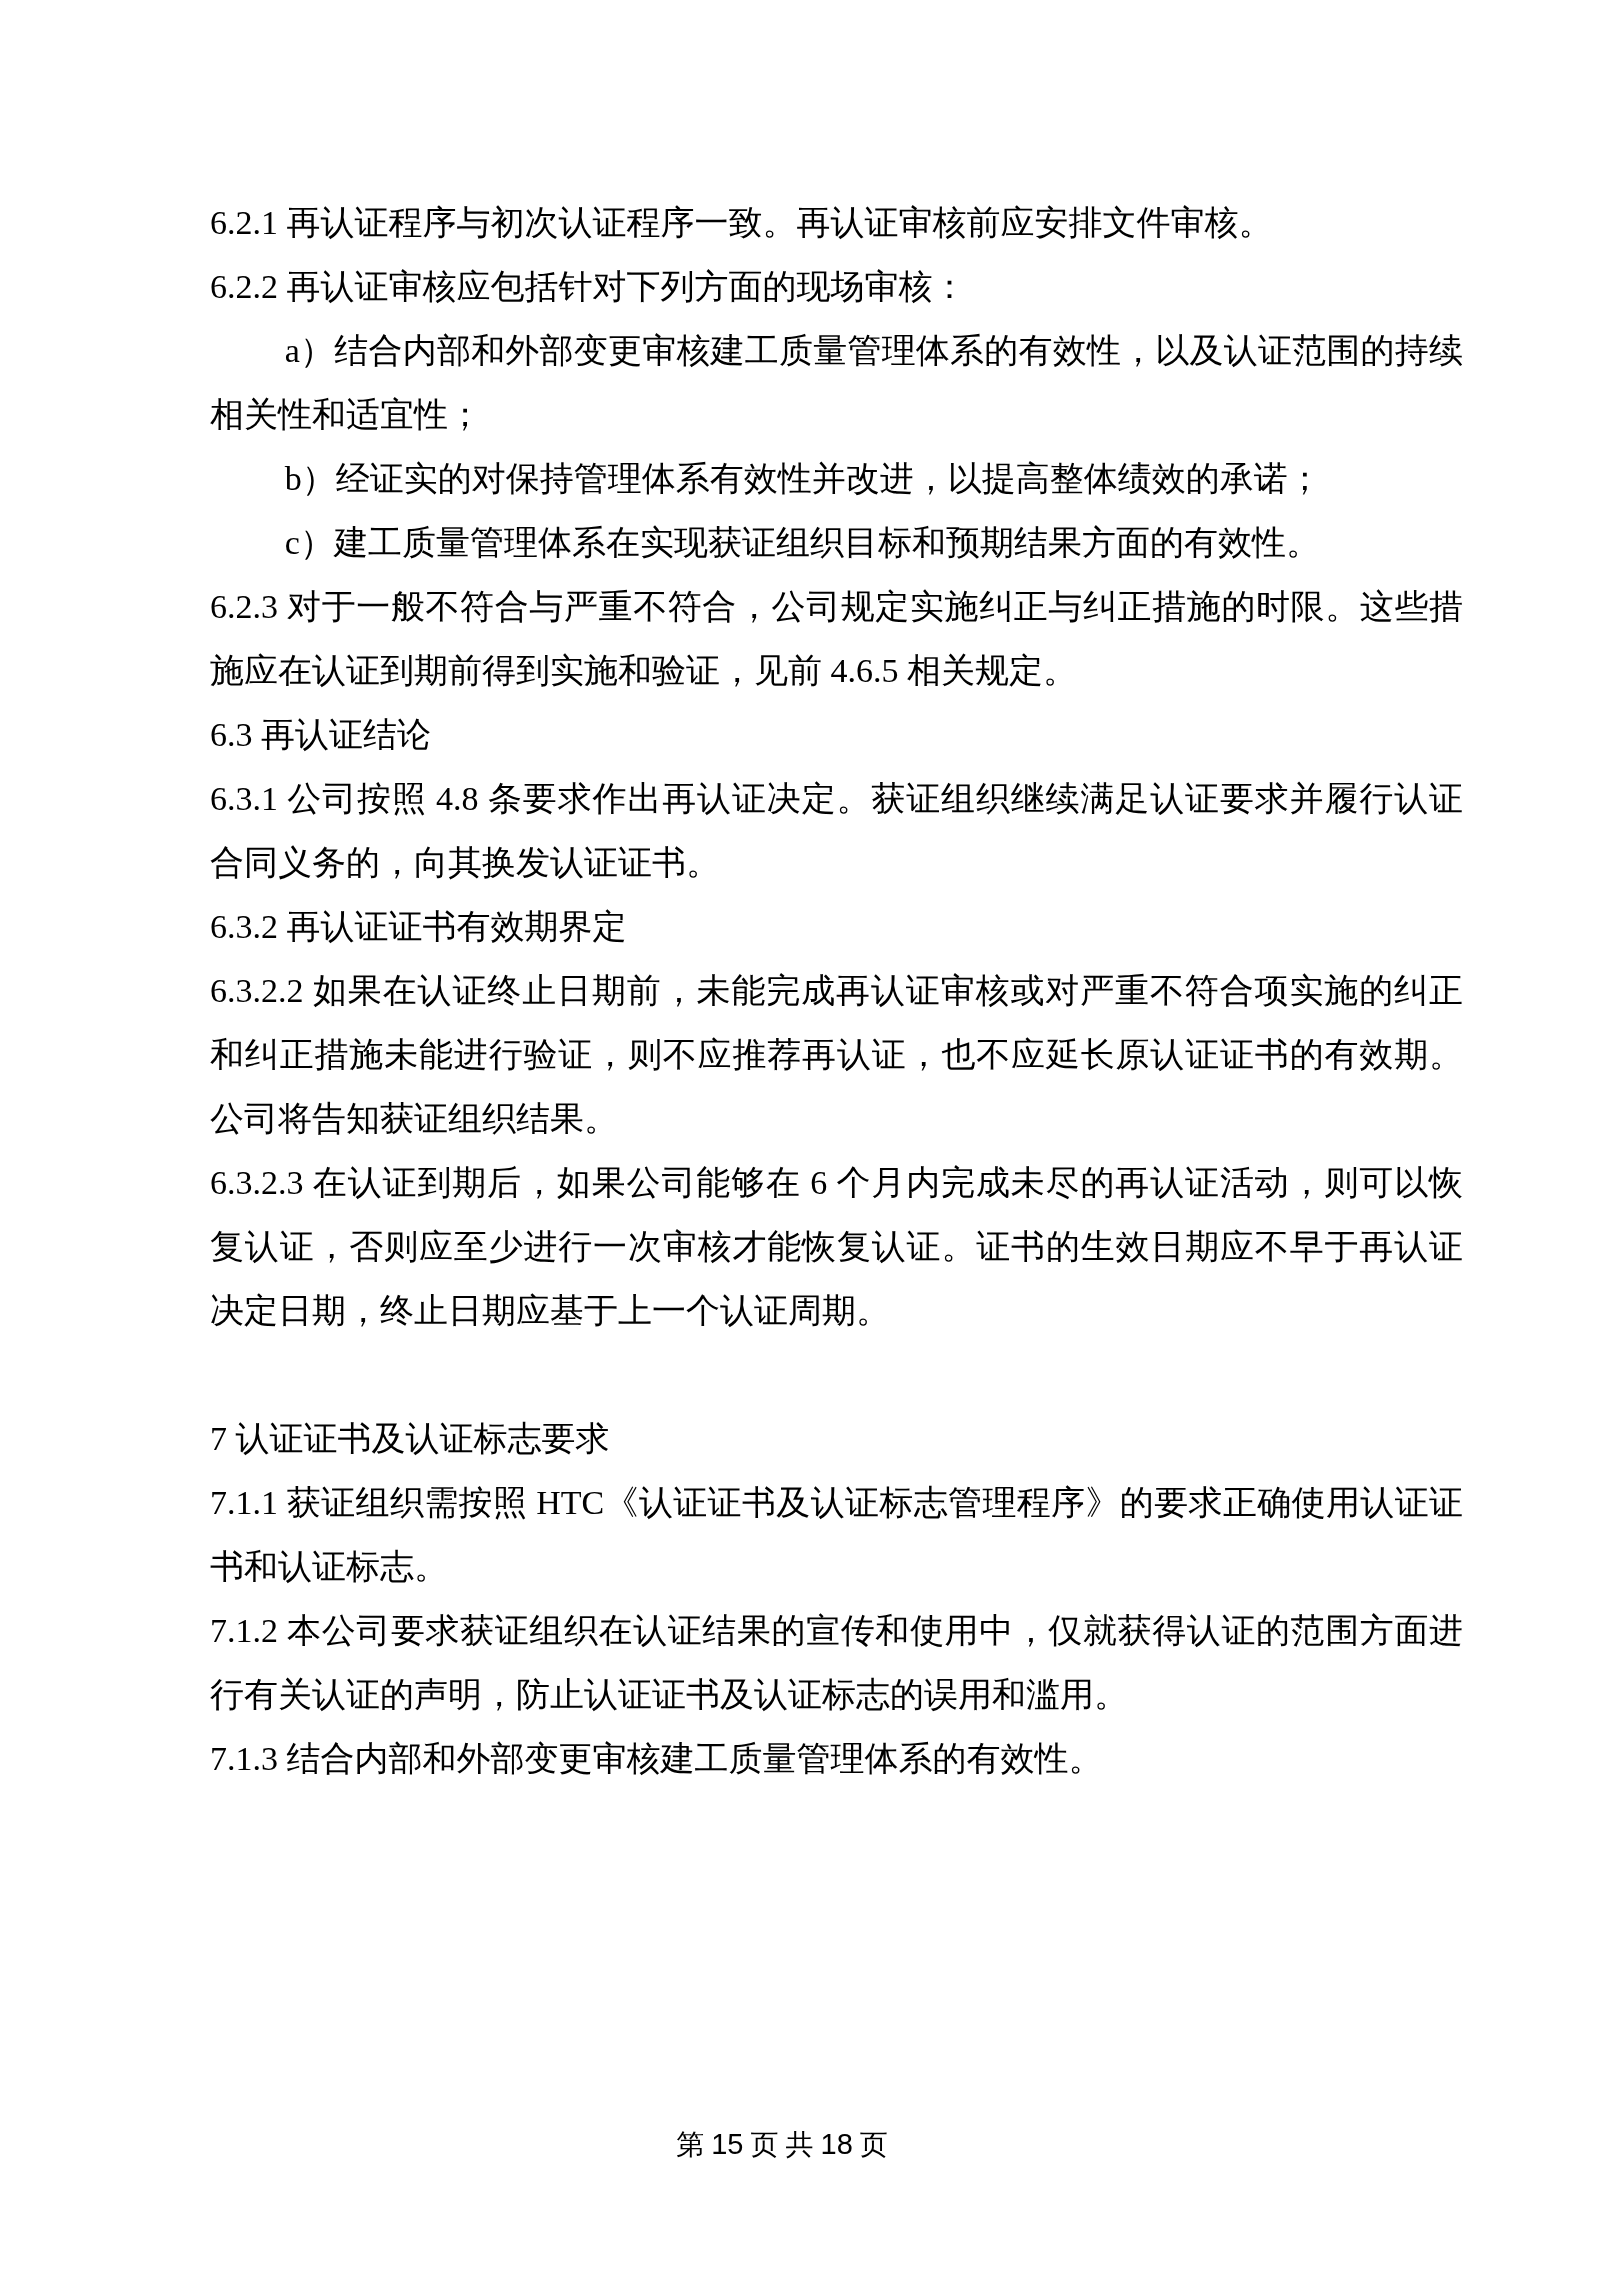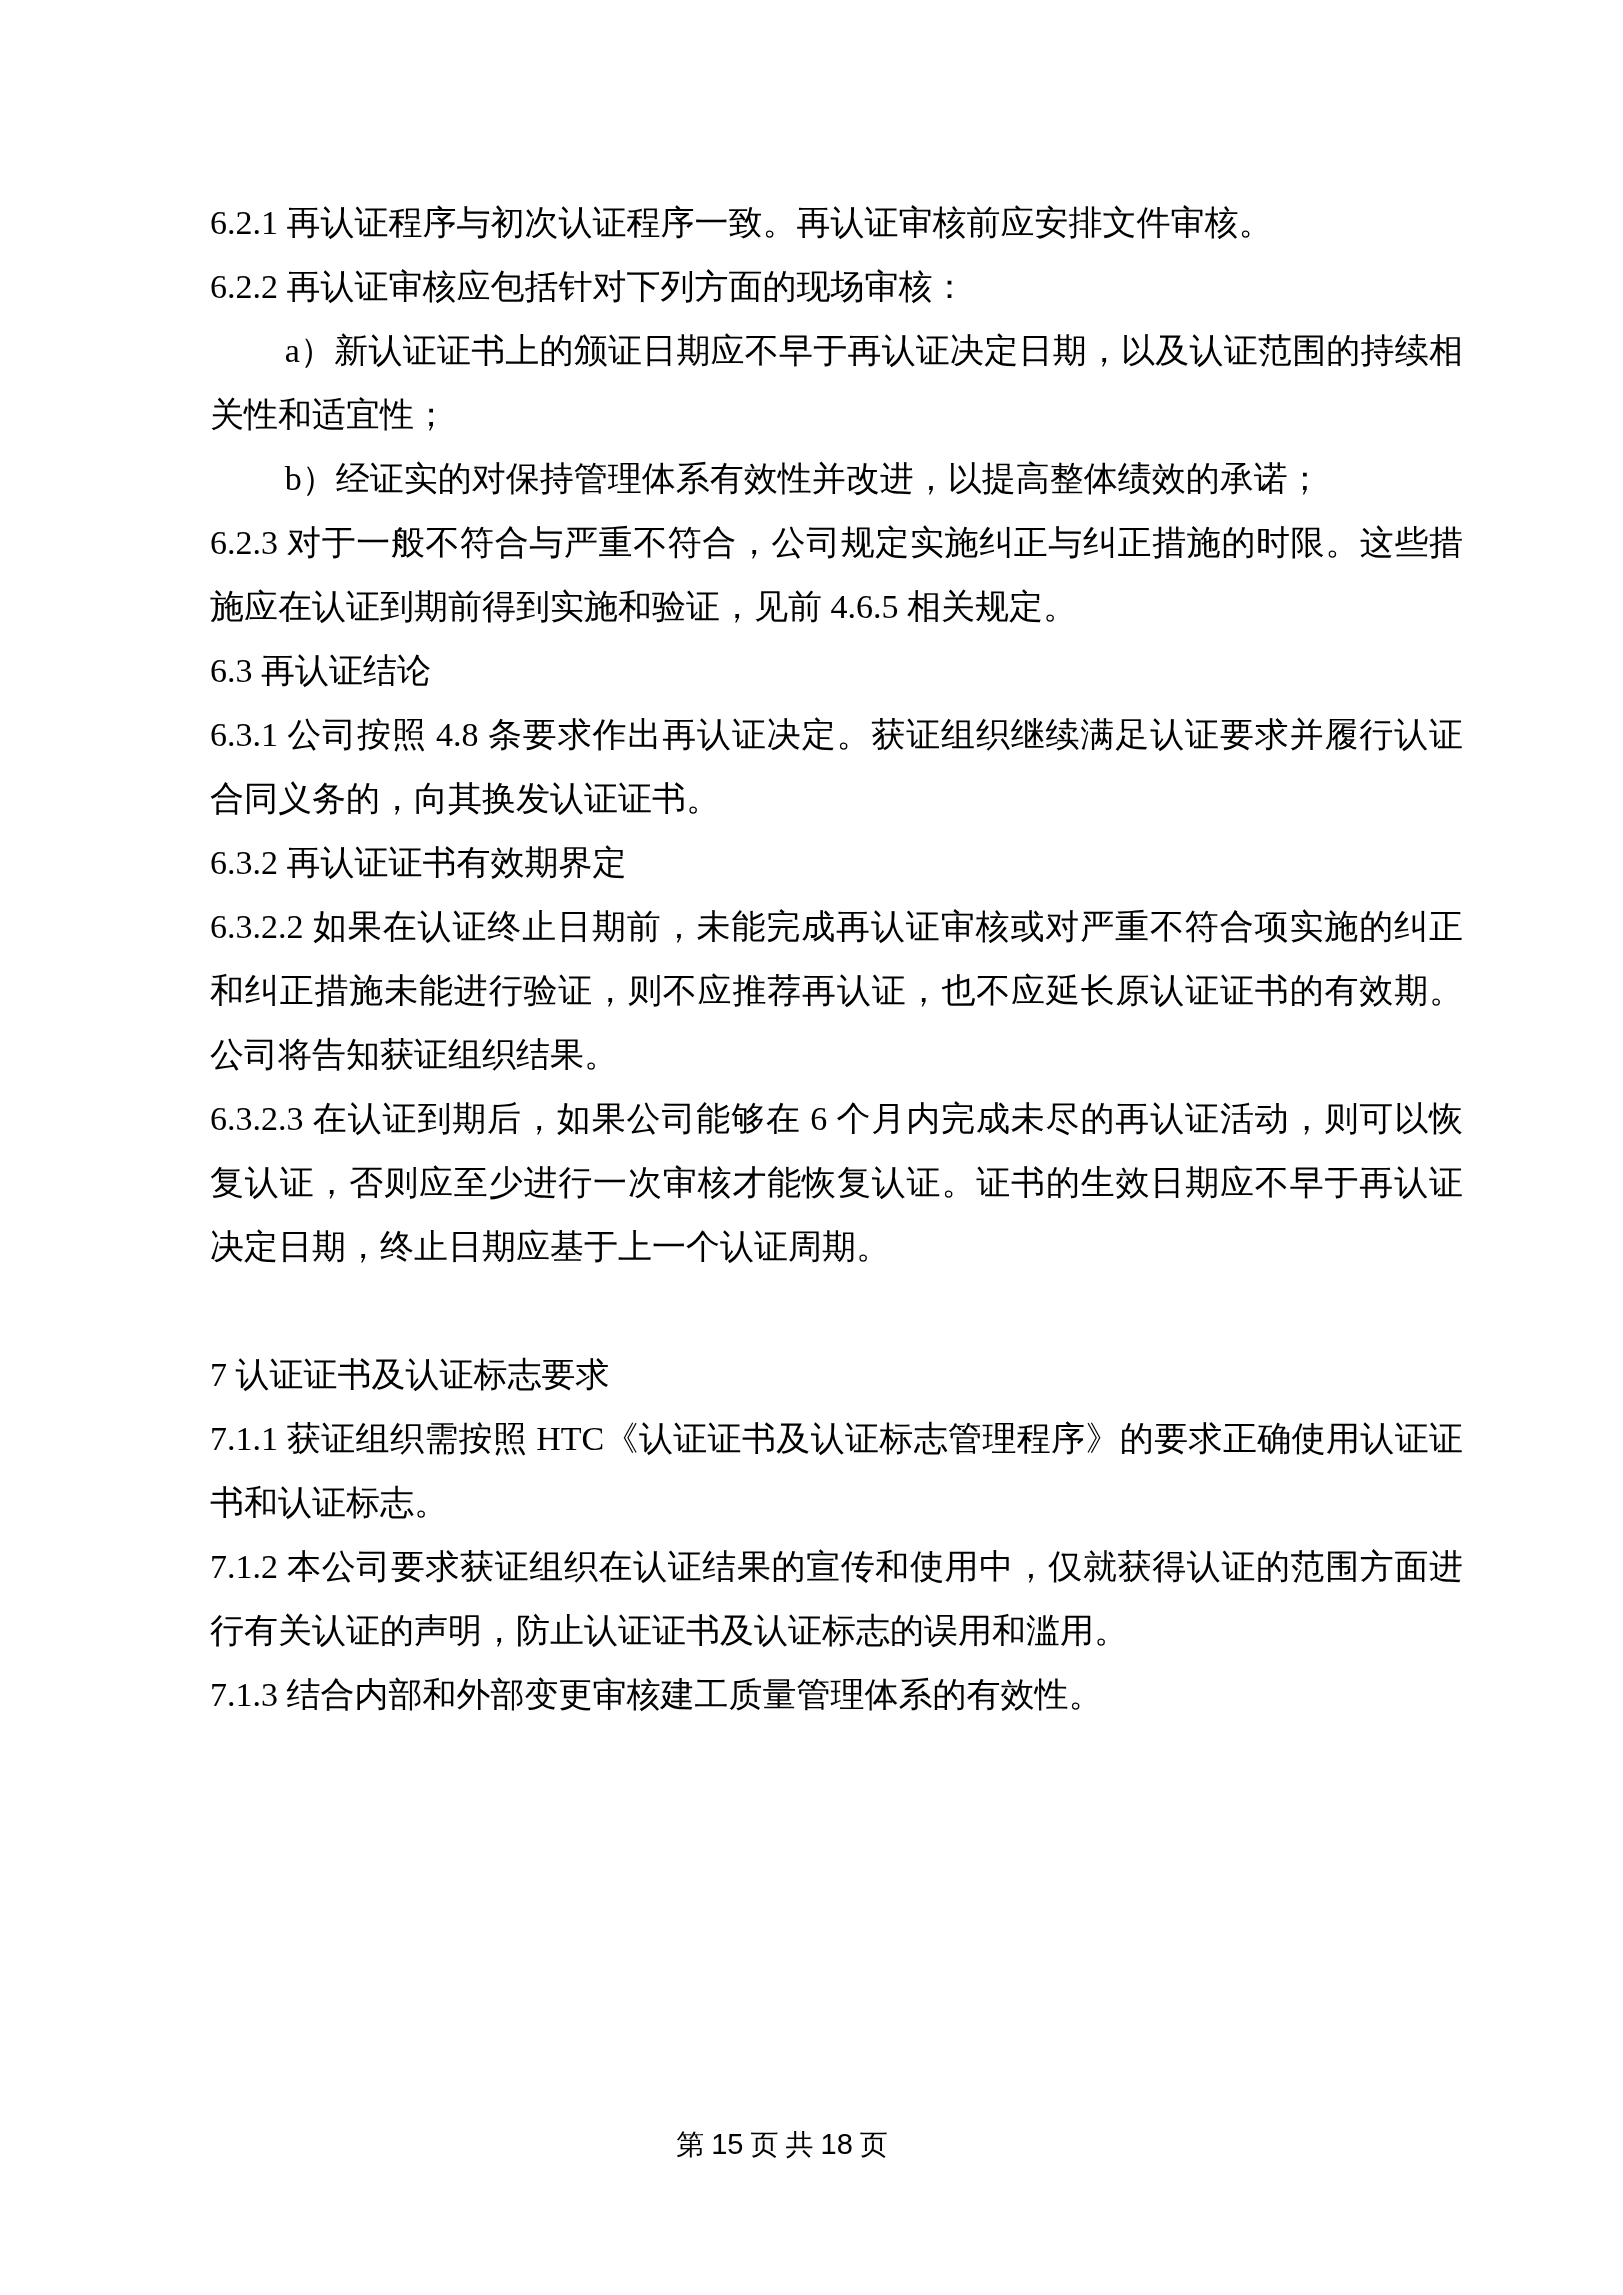--- a/index.html
+++ b/index.html
@@ -60,22 +60,23 @@
   }
 </style>
 </head>
 <body>
 
 <div class="page">
 
   <div class="content" id="doc-body">
       <p class="para">6.2.1 再认证程序与初次认证程序一致。再认证审核前应安排文件审核。</p>
       <p class="para">6.2.2 再认证审核应包括针对下列方面的现场审核：</p>
-      <p class="para para-list">a）新认证证书上的颁证日期应不早于再认证决定日期，以及认证范围的持续相关性和适宜性；</p>
+      <p class="para para-list">a）结合内部和外部变更审核建工质量管理体系的有效性，以及认证范围的持续相关性和适宜性；</p>
       <p class="para para-list">b）经证实的对保持管理体系有效性并改进，以提高整体绩效的承诺；</p>
+      <p class="para para-list">c）建工质量管理体系在实现获证组织目标和预期结果方面的有效性。</p>
       <p class="para">6.2.3 对于一般不符合与严重不符合，公司规定实施纠正与纠正措施的时限。这些措施应在认证到期前得到实施和验证，见前 4.6.5 相关规定。</p>
       <p class="para">6.3 再认证结论</p>
       <p class="para">6.3.1 公司按照 4.8 条要求作出再认证决定。获证组织继续满足认证要求并履行认证合同义务的，向其换发认证证书。</p>
       <p class="para">6.3.2 再认证证书有效期界定</p>
       <p class="para">6.3.2.2  如果在认证终止日期前，未能完成再认证审核或对严重不符合项实施的纠正和纠正措施未能进行验证，则不应推荐再认证，也不应延长原认证证书的有效期。公司将告知获证组织结果。</p>
       <p class="para">6.3.2.3 在认证到期后，如果公司能够在 6 个月内完成未尽的再认证活动，则可以恢复认证，否则应至少进行一次审核才能恢复认证。证书的生效日期应不早于再认证决定日期，终止日期应基于上一个认证周期。</p>
       <p class="para para-spacer"></p>
       <p class="para">7 认证证书及认证标志要求</p>
       <p class="para">7.1.1 获证组织需按照 HTC《认证证书及认证标志管理程序》的要求正确使用认证证书和认证标志。</p>
       <p class="para">7.1.2  本公司要求获证组织在认证结果的宣传和使用中，仅就获得认证的范围方面进行有关认证的声明，防止认证证书及认证标志的误用和滥用。</p>

